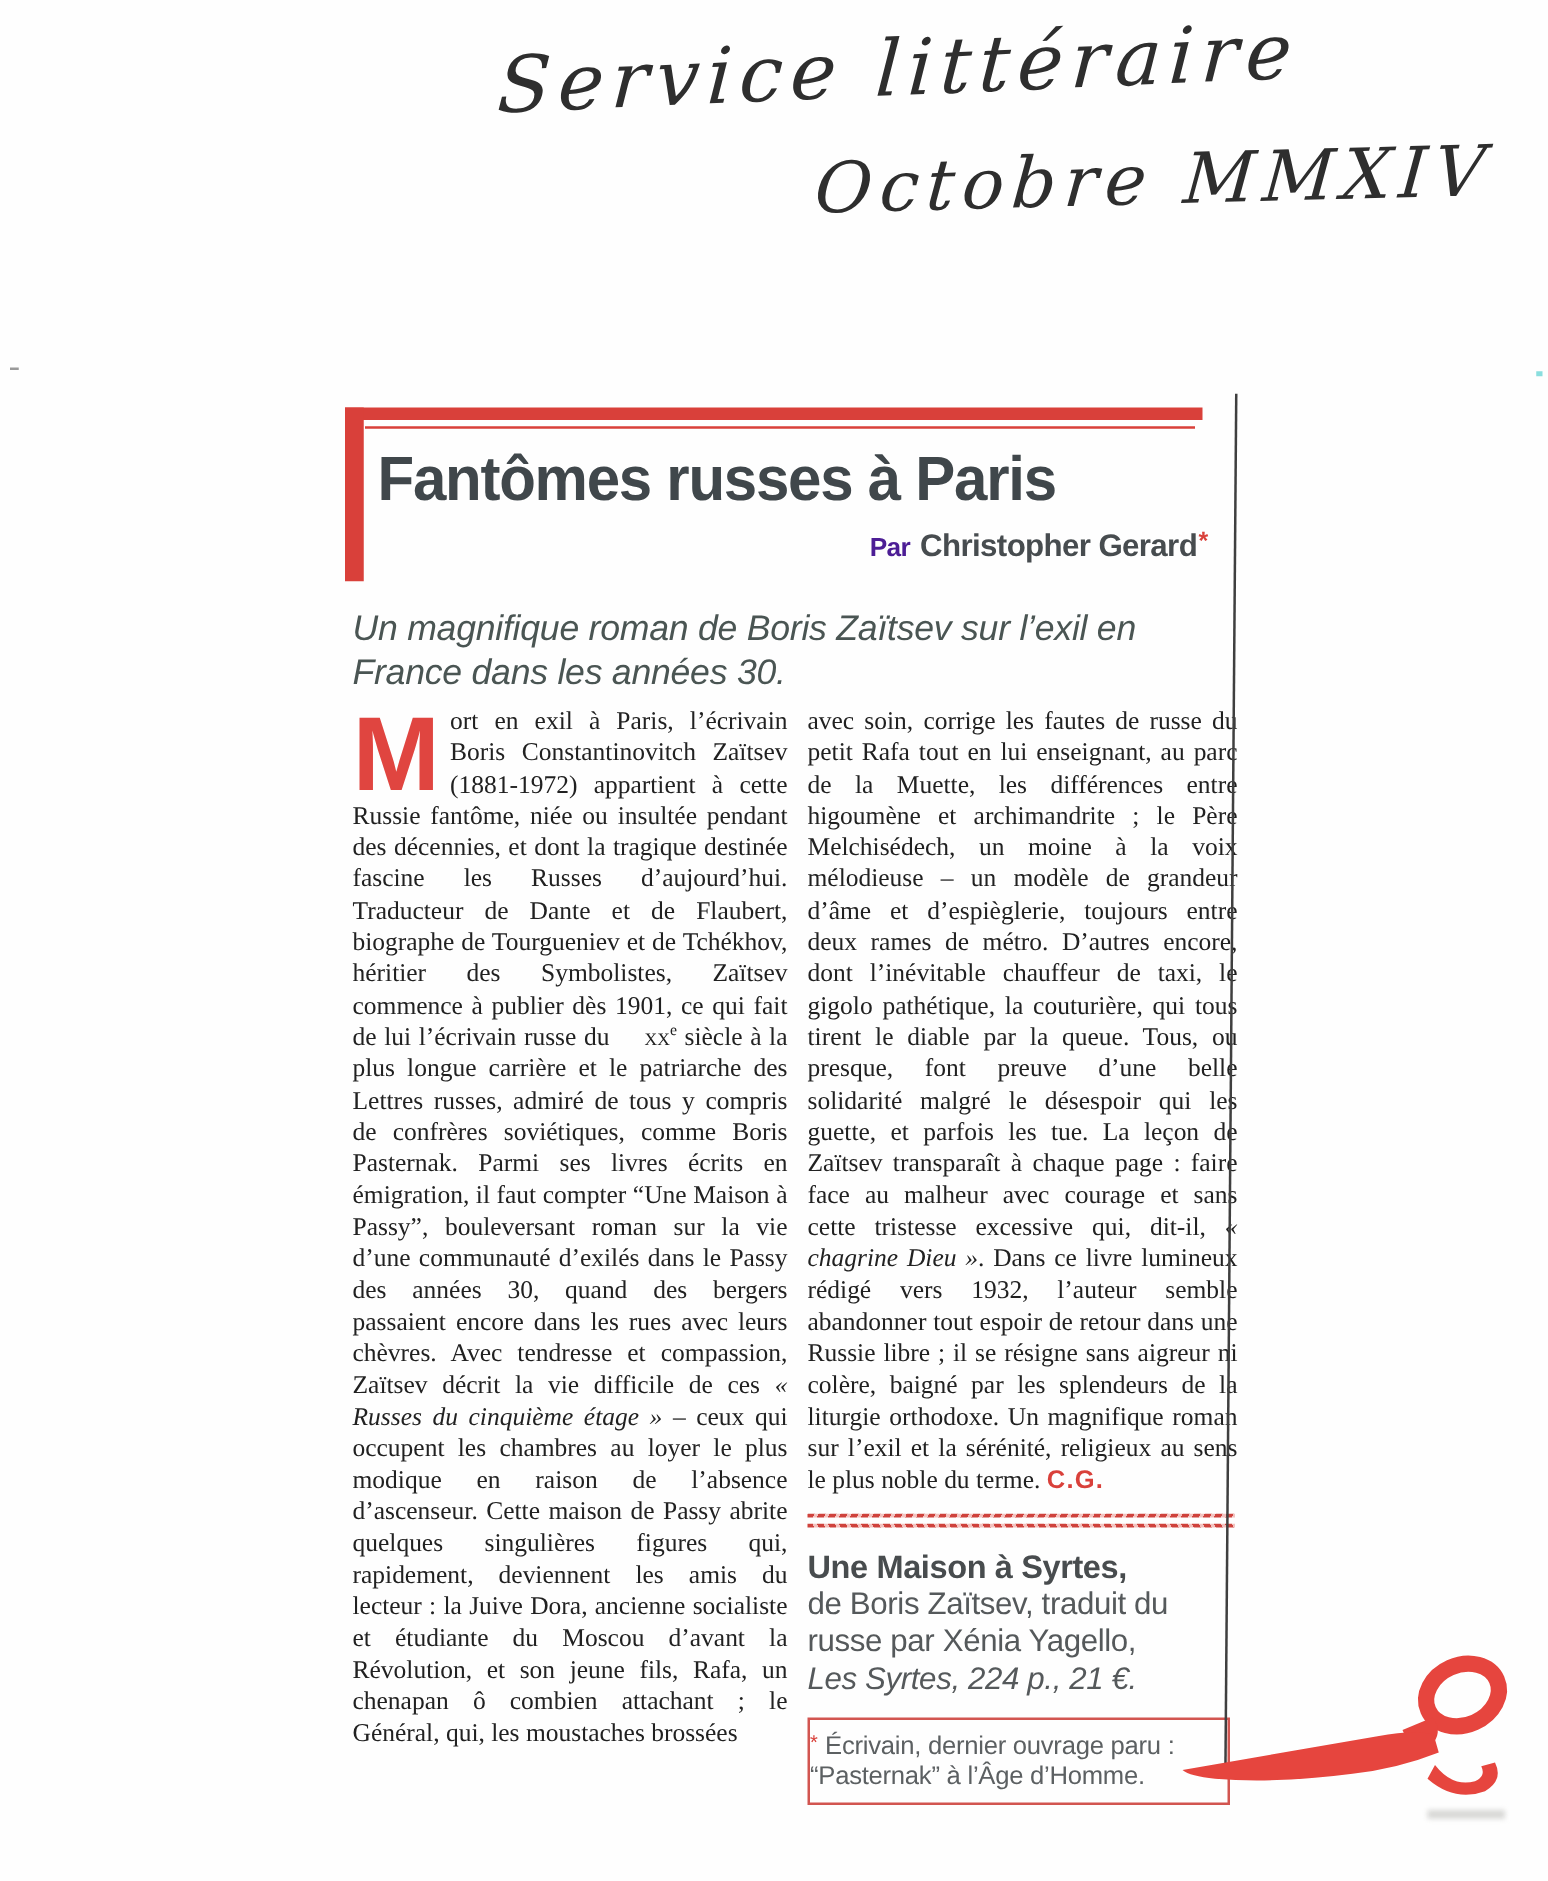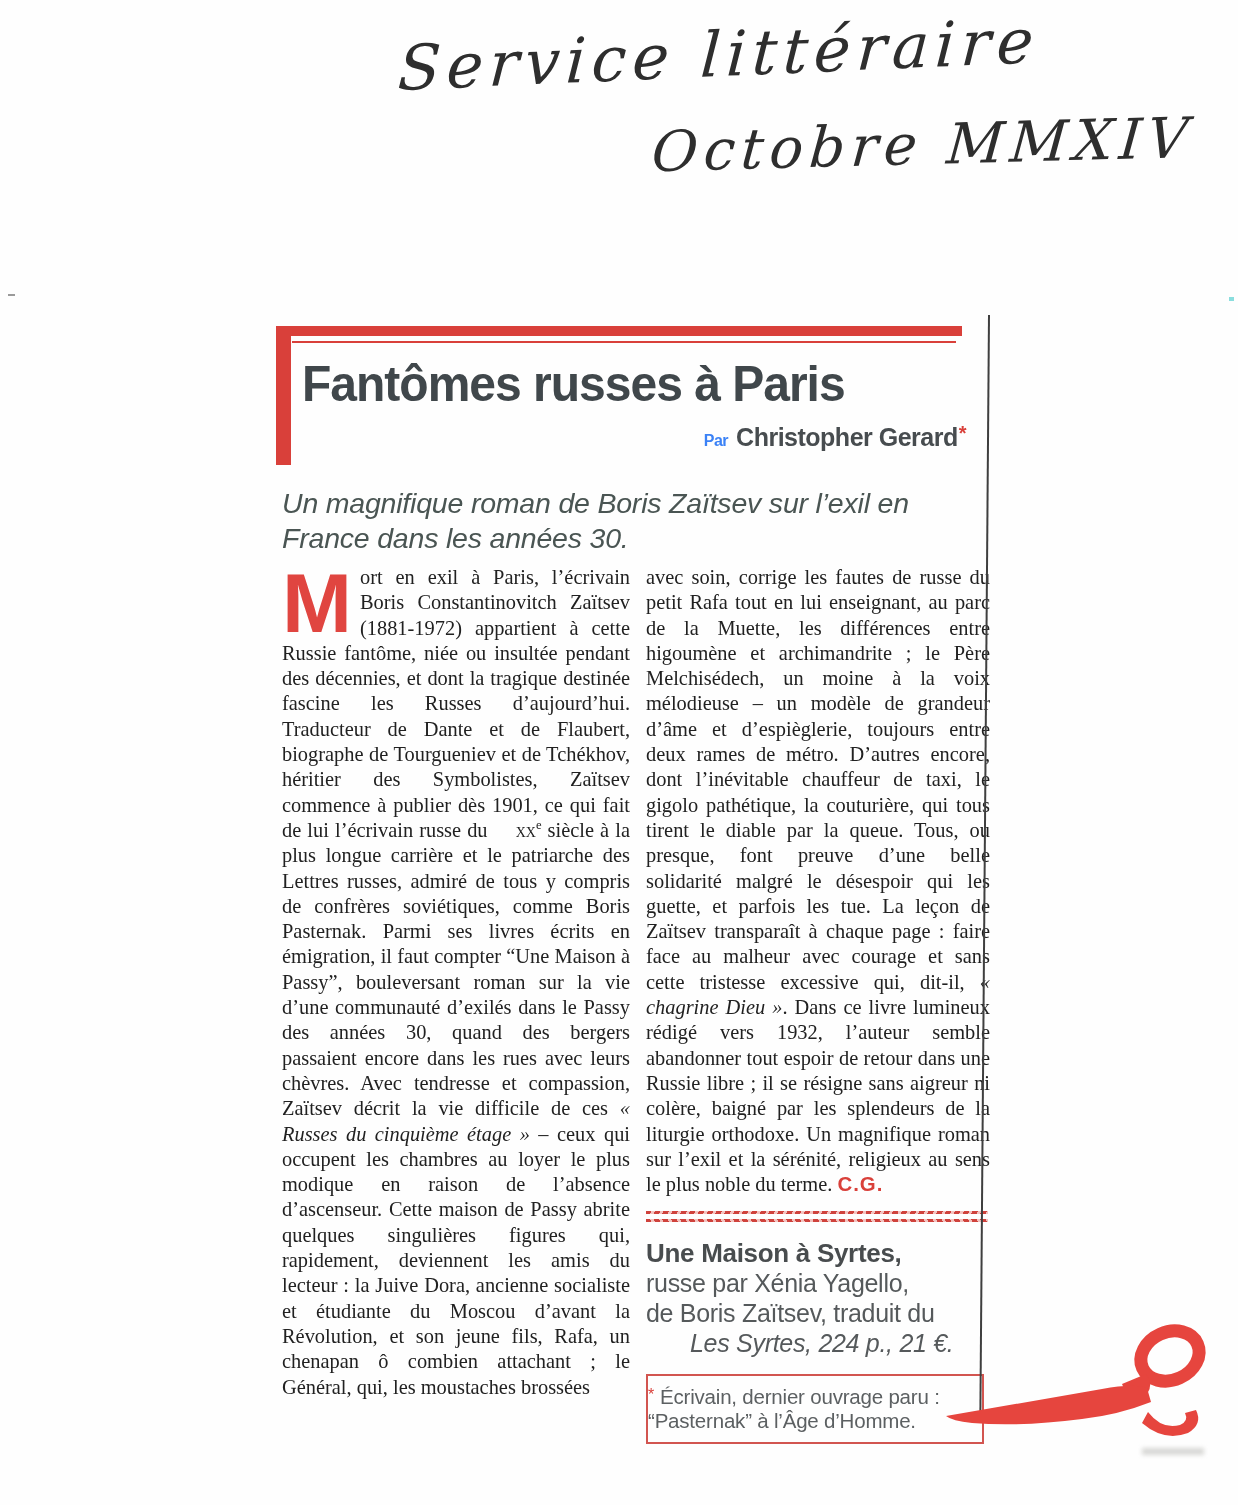--- a/index.html
+++ b/index.html
@@ -29,21 +29,21 @@
 
   .headline {
     position:absolute; left:26px; top:36px; width:660px;
     font-size:48px; font-weight:bold; letter-spacing:-1px;
     color:#40474b; transform:scaleY(1.04);
   }
   .byline {
     position:absolute; left:0; top:102px; width:690px; text-align:right;
     font-weight:bold; color:#474c4f; font-size:25px; letter-spacing:-0.5px;
   }
-  .byline .par { color:#3b82f6; font-size:16px; margin-right:8px; }
+  .byline .par { color:#4c1d95; font-size:21px; margin-right:8px; }
   .byline .ast { color:#d9403a; font-size:20px; vertical-align:6px; margin-left:1px; }
 
   .standfirst {
     position:absolute; left:6px; top:166px; width:668px;
     font-style:italic; font-size:28.5px; line-height:35px;
     color:#4a5553; letter-spacing:-0.2px;
   }
 
   .columns {
     position:absolute; left:6px; top:245px; width:708px;
@@ -72,21 +72,21 @@
     background:
       repeating-linear-gradient(115deg, #cf423c 0 5px, #f3c2bf 5px 8px) 0 0 / 100% 3px no-repeat,
       repeating-linear-gradient(65deg,  #cf423c 0 5px, #f3c2bf 5px 8px) 0 8px / 100% 3px no-repeat;
   }
 
   .book {
     font-family:"Liberation Sans", sans-serif; color:#55595b;
     font-size:25px; line-height:30px; letter-spacing:-0.3px;
   }
   .book .bk-title { font-weight:bold; color:#484c4e; font-size:26px; }
-  .book .bk-italic { font-style:italic;margin-left:44px; }
+  .book .bk-italic { font-style:italic; }
 
   .footnote {
     margin-top:16px; width:338px; border:2px solid #d25550;
     padding:7px 10px 9px 0;
     font-family:"Liberation Sans", sans-serif;
     font-size:20.5px; line-height:24px; color:#5c6062; letter-spacing:-0.2px;
   }
   .footnote .fn-ast { color:#d9403a; font-size:16px; vertical-align:4px; margin-right:6px; }
 
   .page-rule {
@@ -125,22 +125,22 @@
       <span class="dropcap">M</span><span><span>ort en exil à Paris, l’écrivain Boris Constantinovitch Zaïtsev (1881-1972) appartient à cette Russie fantôme, niée ou insultée pendant des décennies, et dont la tragique destinée fascine les Russes d’aujourd’hui. Traducteur de Dante et de Flaubert, biographe de Tourgueniev et de Tchékhov, héritier des Symbolistes, Zaïtsev commence à publier dès 1901, ce qui fait de lui l’écrivain russe du </span><span class="run-sc">xx</span><span class="run-sup">e</span><span> siècle à la plus longue carrière et le patriarche des Lettres russes, admiré de tous y compris de confrères soviétiques, comme Boris Pasternak. Parmi ses livres écrits en émigration, il faut compter “Une Maison à Passy”, bouleversant roman sur la vie d’une communauté d’exilés dans le Passy des années 30, quand des bergers passaient encore dans les rues avec leurs chèvres. Avec tendresse et compassion, Zaïtsev décrit la vie difficile de ces </span><span class="run-i">« Russes du cinquième étage »</span><span> – ceux qui occupent les chambres au loyer le plus modique en raison de l’absence d’ascenseur. Cette maison de Passy abrite quelques singulières figures qui, rapidement, deviennent les amis du lecteur : la Juive Dora, ancienne socialiste et étudiante du Moscou d’avant la Révolution, et son jeune fils, Rafa, un chenapan ô combien attachant ; le Général, qui, les moustaches brossées</span></span>
     </div>
 
     <div class="col col-right">
       <span><span>avec soin, corrige les fautes de russe du petit Rafa tout en lui enseignant, au parc de la Muette, les différences entre higoumène et archimandrite ; le Père Melchisédech, un moine à la voix mélodieuse – un modèle de grandeur d’âme et d’espièglerie, toujours entre deux rames de métro. D’autres encore, dont l’inévitable chauffeur de taxi, le gigolo pathétique, la couturière, qui tous tirent le diable par la queue. Tous, ou presque, font preuve d’une belle solidarité malgré le désespoir qui les guette, et parfois les tue. La leçon de Zaïtsev transparaît à chaque page : faire face au malheur avec courage et sans cette tristesse excessive qui, dit-il, </span><span class="run-i">« chagrine Dieu »</span><span>. Dans ce livre lumineux rédigé vers 1932, l’auteur semble abandonner tout espoir de retour dans une Russie libre ; il se résigne sans aigreur ni colère, baigné par les splendeurs de la liturgie orthodoxe. Un magnifique roman sur l’exil et la sérénité, religieux au sens le plus noble du terme.   </span><span class="run-b run-red run-sans">C.G.</span></span>
 
       <div class="divider"></div>
 
       <div class="book">
         <div class="bk-title">Une Maison à Syrtes,</div>
+        <div>de Boris Zaïtsev, traduit du</div>
         <div>russe par Xénia Yagello,</div>
-        <div>de Boris Zaïtsev, traduit du</div>
         <div class="bk-italic">Les Syrtes, 224 p., 21 €.</div>
       </div>
 
       <div class="footnote">
         <span class="fn-ast">*</span><span>Écrivain, dernier ouvrage paru :</span><br>
         <span>“Pasternak” à l’Âge d’Homme.</span>
       </div>
     </div>
   </div>
 </div>

